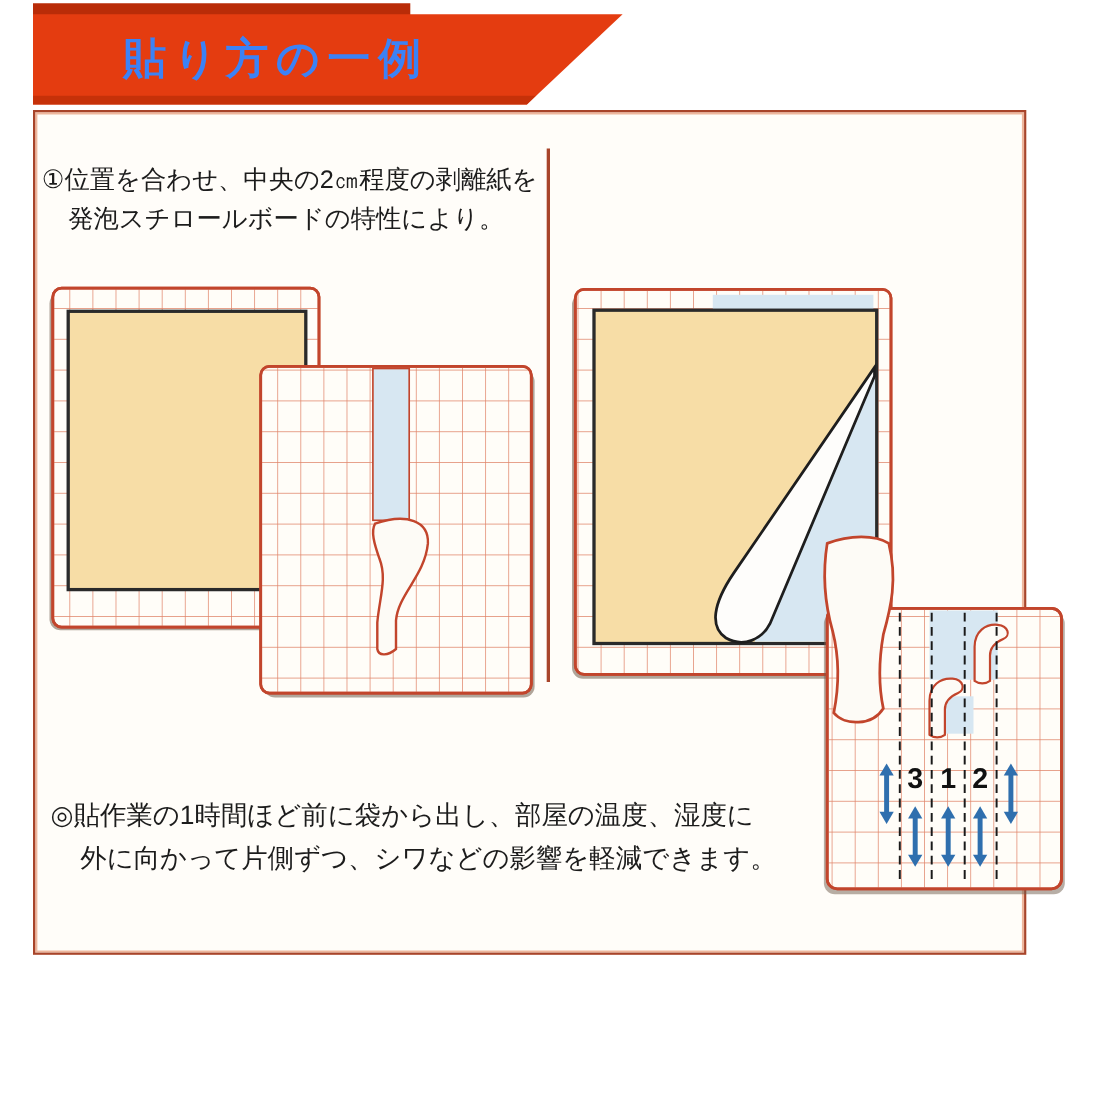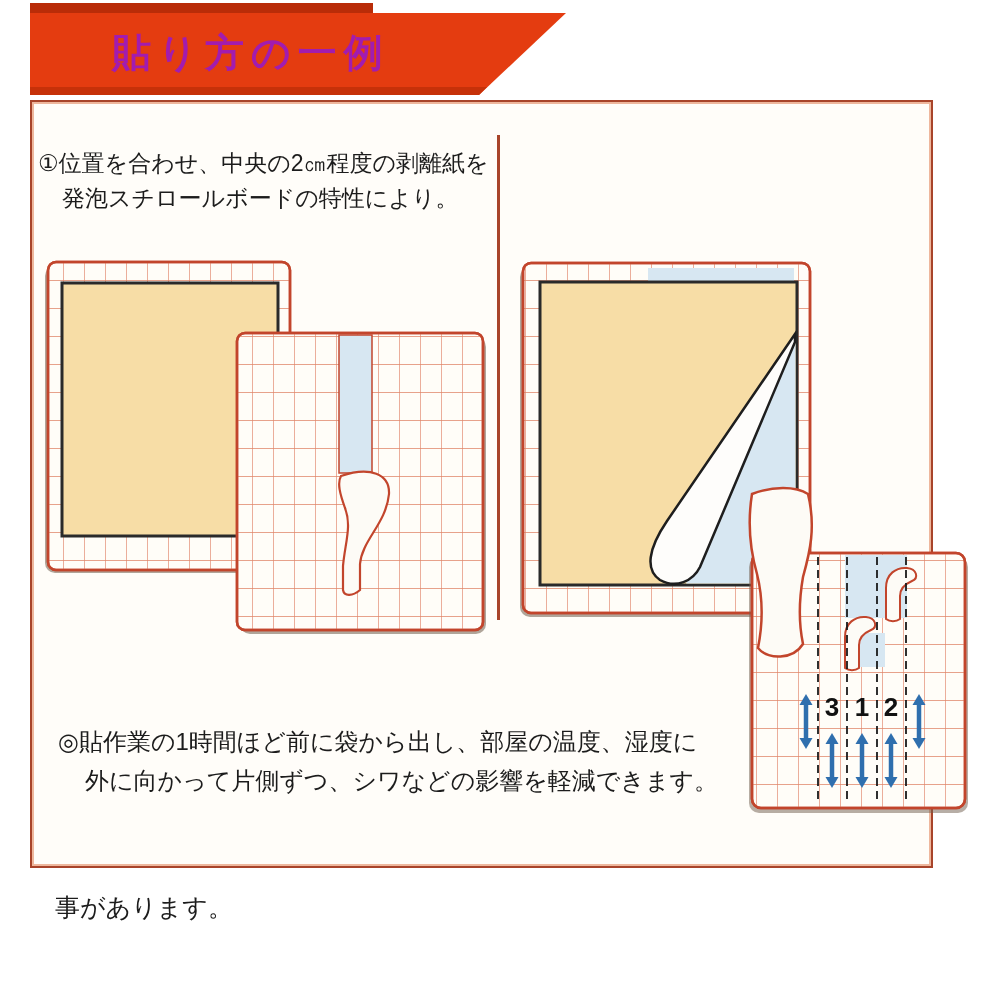--- a/index.html
+++ b/index.html
@@ -4,41 +4,41 @@
 <style>
   html,body{margin:0;padding:0;background:#ffffff;}
   #page{
     position:relative;width:1000px;height:1000px;background:#ffffff;overflow:hidden;
     font-family:"Liberation Sans","DejaVu Sans",sans-serif;color:#1c1c1c;
   }
   
   #banner-art{position:absolute;left:0;top:0;width:1000px;height:110px;z-index:3;}
   .banner-title{
     position:absolute;left:112px;top:26px;z-index:4;
-    font-size:39px;font-weight:bold;letter-spacing:7px;color:#a21caf;white-space:nowrap;
+    font-size:39px;font-weight:bold;letter-spacing:7px;color:#3b82f6;white-space:nowrap;
   }
   
   .main-box{
     position:absolute;left:30px;top:100px;width:903px;height:768px;z-index:1;
     background:#fffdf9;border:2px solid #a8442a;
     box-shadow:inset 0 0 0 2px #eeb79d;box-sizing:border-box;
   }
   .col-divider{
     position:absolute;left:497px;top:135px;width:3px;height:485px;
     background:#a8442a;z-index:2;
   }
   
   #diagram-art{position:absolute;left:0;top:0;width:1000px;height:1000px;z-index:2;pointer-events:none;}
   
   .txt{position:absolute;z-index:5;white-space:nowrap;}
   .step-text{font-size:23px;line-height:35px;font-weight:500;}
   .step-1{left:38px;top:146px;}
   .step-2{left:505px;top:133px;}
   .step-text .l2{padding-left:24px;}
-  .tip-text{left:46px;top:722px;font-size:24px;line-height:39px;font-weight:500;margin-left:12px;}
+  .tip-text{left:46px;top:722px;font-size:24px;line-height:39px;font-weight:500;}
   .tip-text .l2{padding-left:27px;}
   .footnote-text{left:14px;top:887px;font-size:25px;line-height:40px;font-weight:500;z-index:5;}
   .footnote-text .l2{padding-left:41px;}
 </style>
 </head>
 <body>
 
 <div id="page">
 
   <svg id="banner-art" viewBox="0 0 1000 110">
@@ -123,16 +123,15 @@
     <div class="l2">発泡スチロールボードの特性により。</div>
   </div>
 
 
   <div class="txt tip-text">
     <div class="l1">◎貼作業の1時間ほど前に袋から出し、部屋の温度、湿度に</div>
     <div class="l2">外に向かって片側ずつ、シワなどの影響を軽減できます。</div>
   </div>
 
   <div class="txt footnote-text">
-    <div class="l2">事があります。</div>
   </div>
 
 </div>
 
 </body></html>

